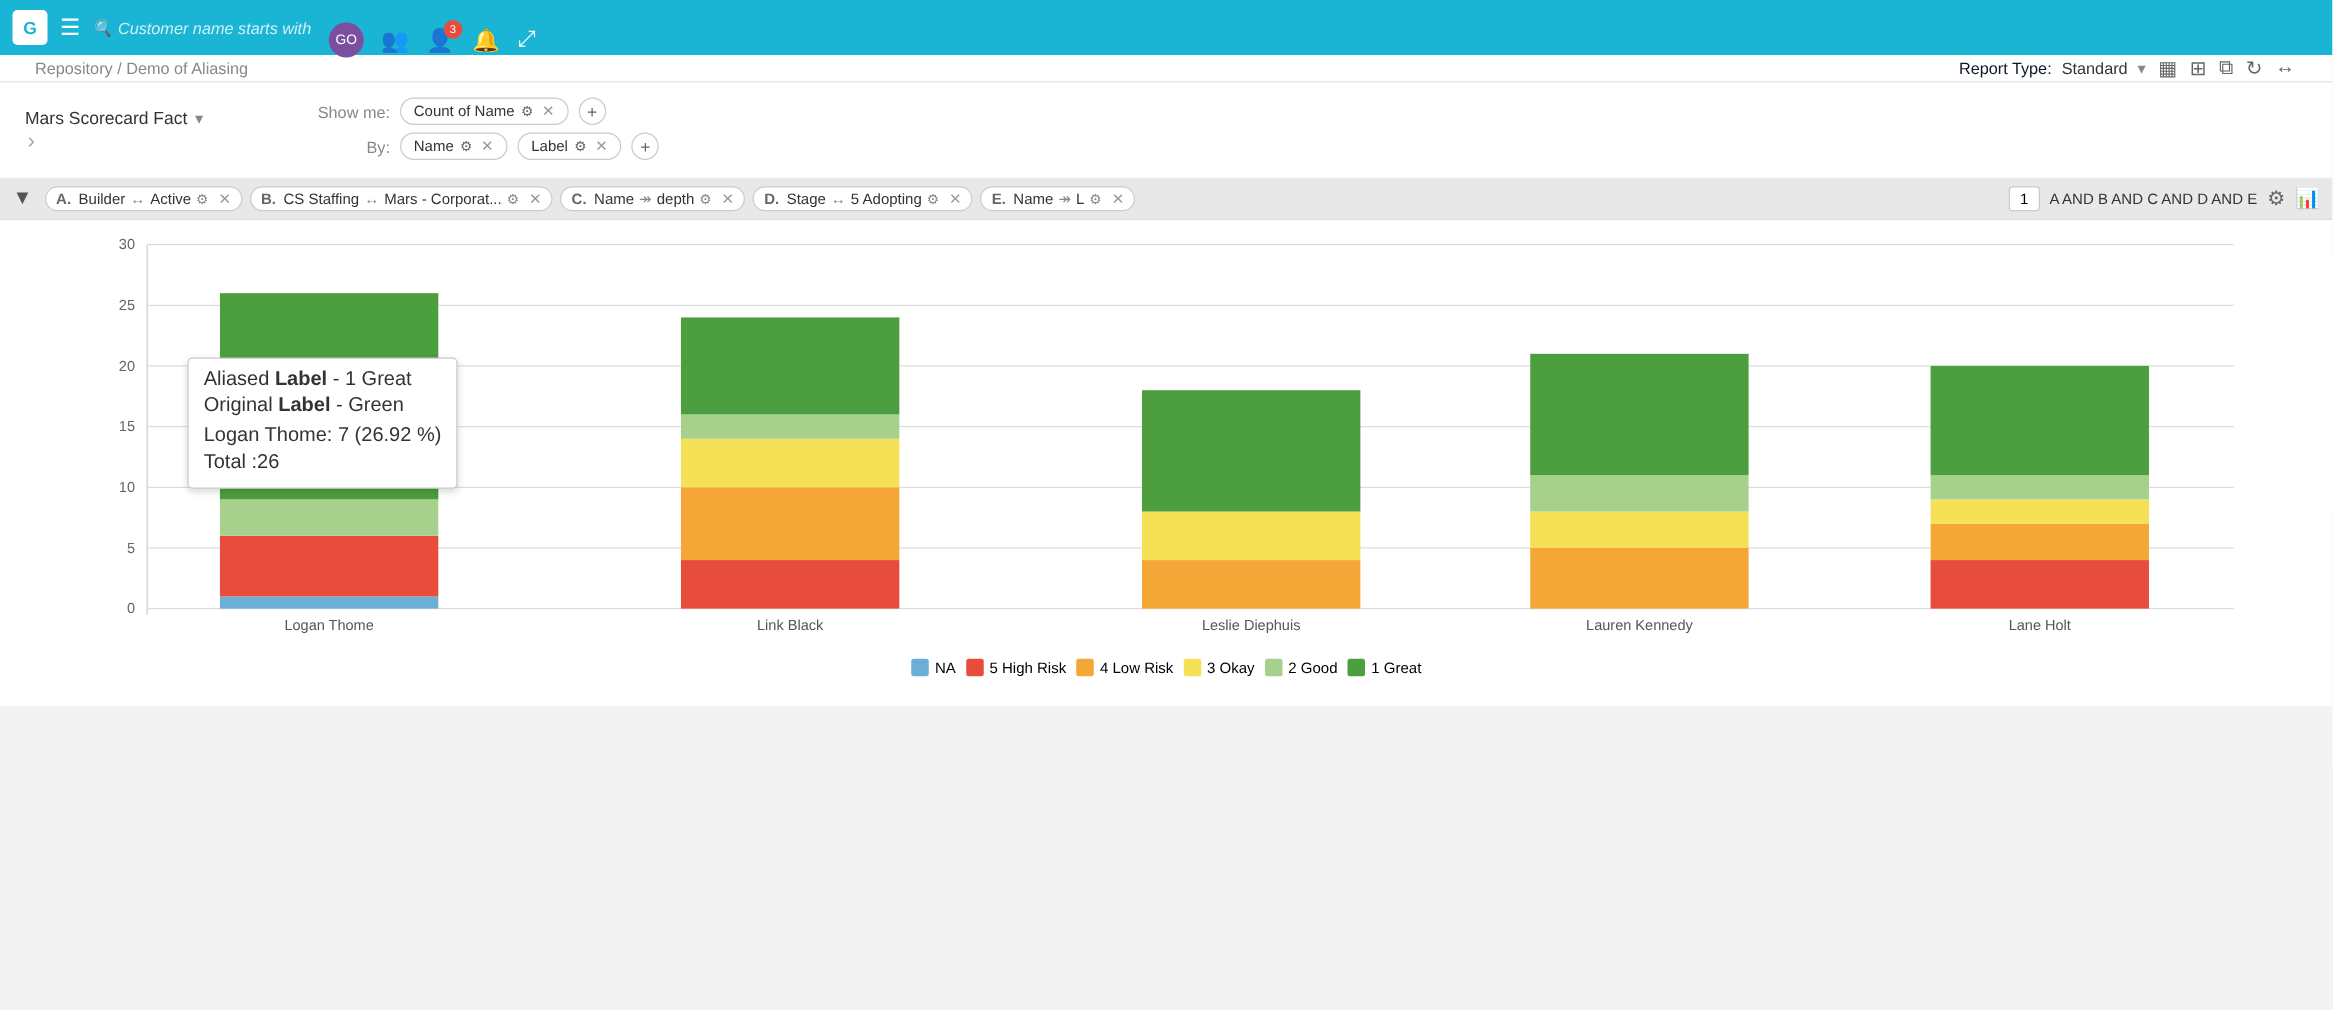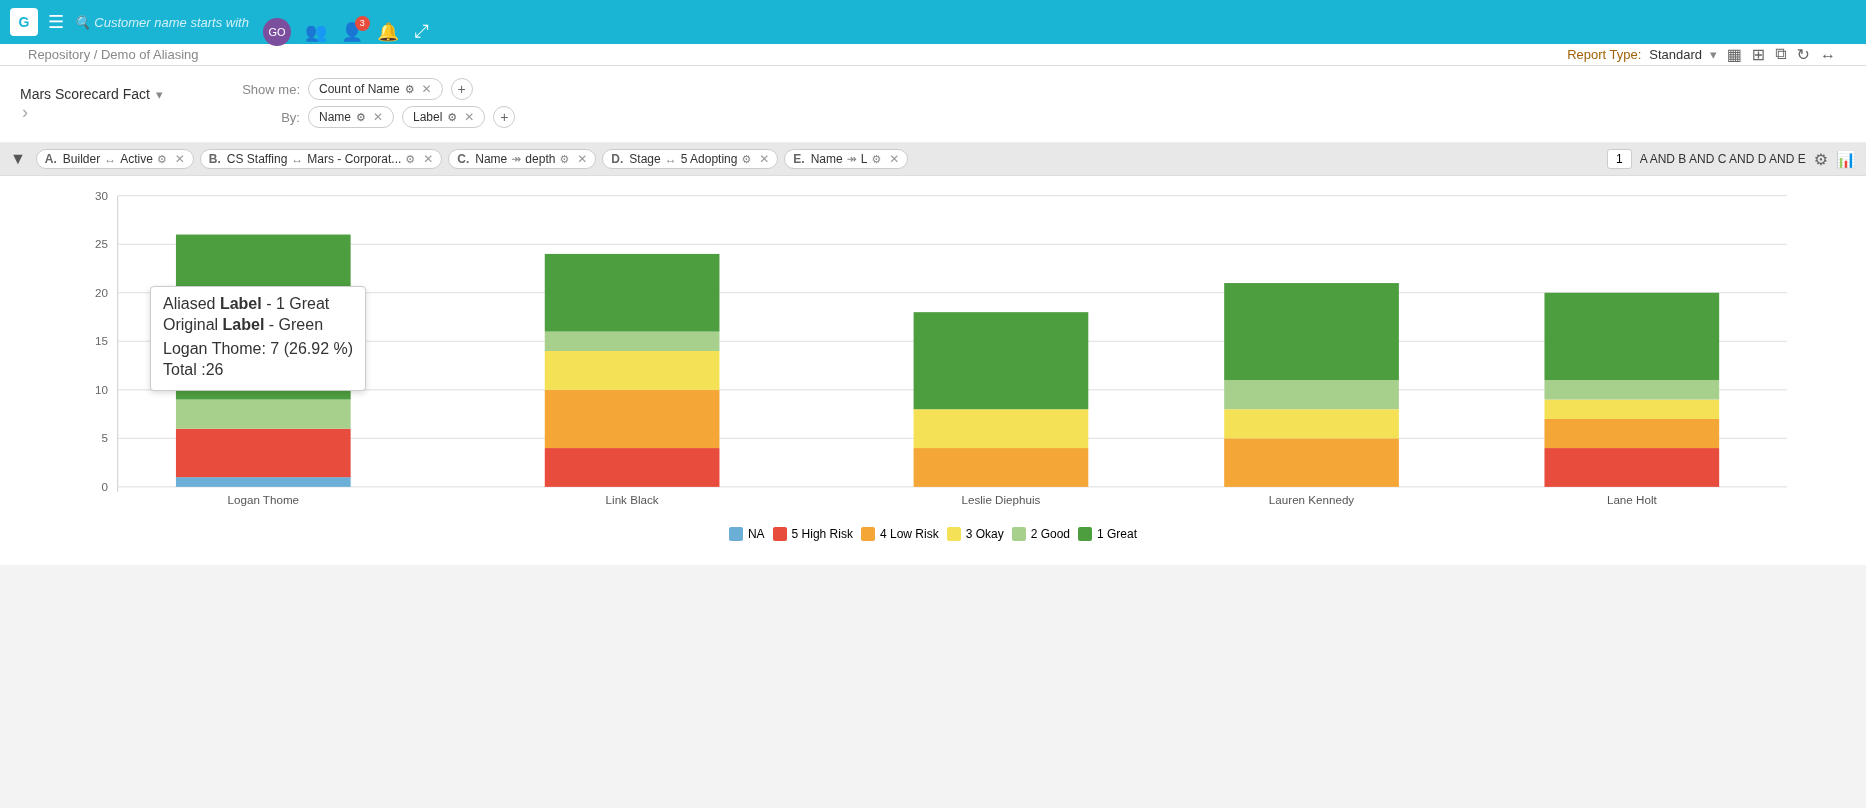--- a/index.html
+++ b/index.html
@@ -36,21 +36,21 @@
       background: white;
       border-bottom: 1px solid #ddd;
       display: flex;
       align-items: center;
       padding: 0 28px;
       justify-content: space-between;
     }
     .breadcrumb { font-size: 13px; color: #333; }
     .breadcrumb span { color: #888; }
     .sub-nav-right { display: flex; align-items: center; gap: 8px; font-size: 13px; color: #555; }
-    .report-type-label { color: #a16207; }
+    .report-type-label { color: #0f172a; }
     .report-type-val { color: #333; }
     .sub-nav-icons { display: flex; gap: 6px; }
     .sub-nav-icon { color: #666; cursor: pointer; font-size: 16px; padding: 2px; }
 
     
     .main-content {
       background: white;
       margin: 0;
       padding: 0;
     }
@@ -188,21 +188,21 @@
       <span class="sub-nav-icon">↻</span>
       <span class="sub-nav-icon">↔</span>
     </div>
   </div>
 </div>
 
 <div class="main-content">
 
   <div class="show-me-section">
 
-    <div style="display:flex; align-items:flex-start; gap:0;">
+    <div style="display:flex; align-items:flex-start; gap:12px;">
       <div style="min-width:220px; padding-top:8px;">
         <div style="display:flex; align-items:center; gap:6px; cursor:pointer;">
           <span style="font-size:14px; color:#333; font-weight:500;">Mars Scorecard Fact</span>
           <span style="color:#888;">▾</span>
         </div>
         <div style="width:8px; height:100%; display:inline-block; margin-left:2px; cursor:pointer; color:#aaa; font-size:18px;">›</div>
       </div>
       <div style="flex:1;">
         <div class="show-me-row">
           <span class="row-label">Show me:</span>

